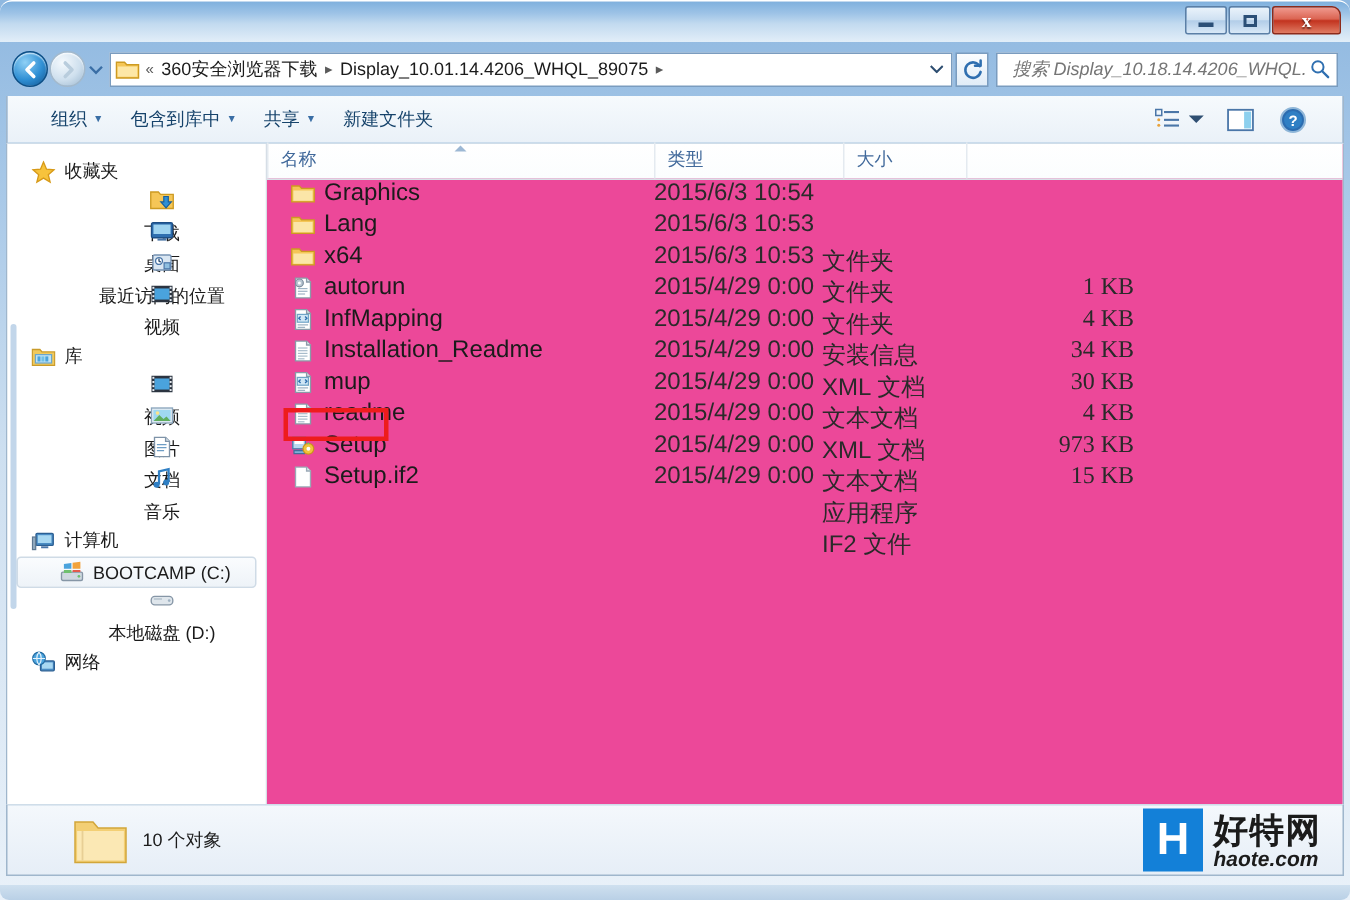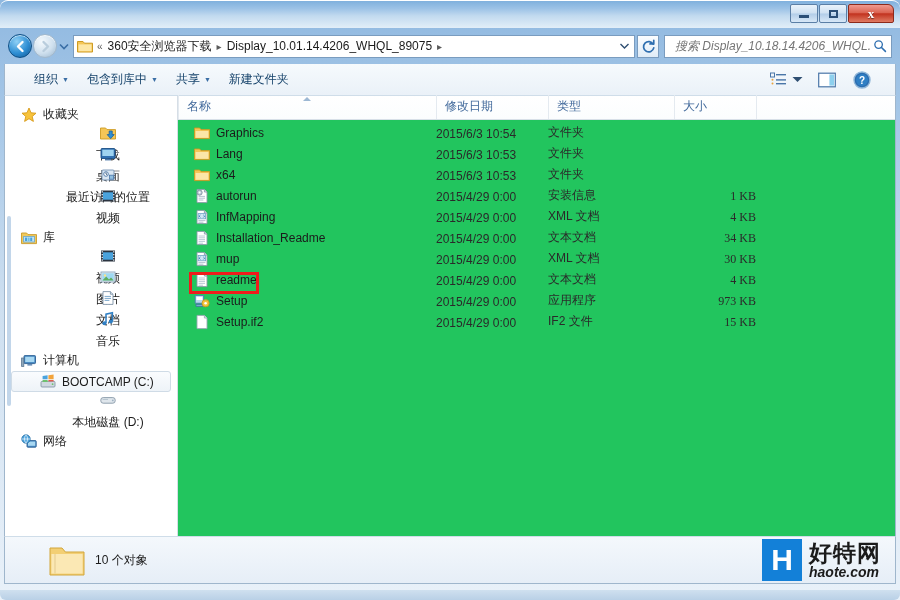--- a/index.html
+++ b/index.html
@@ -157,48 +157,48 @@
   .sb-row.child { padding-left: 34px; flex-direction: column; }
   .sb-row.selected {
     background: linear-gradient(to bottom, #fafcfe 0%, #eef3f8 100%);
     border: 1px solid #cfdbe6; border-radius: 3px;
     margin: 0 6px 0 6px; padding-left: 28px; height: 21px;
   }
   .sb-gap { height: 14px; }
   .sbicon { width: 16px; height: 16px; flex: 0 0 auto; }
 
   
-  #listpane { flex: 1 1 auto; position: relative; background: #22c55e; }
+  #listpane { flex: 1 1 auto; position: relative; background: #ec4899; }
   #colheader {
     height: 24px; display: flex; align-items: flex-end;
     border-bottom: 1px solid #d8e0e8;
     background: linear-gradient(to bottom,#ffffff,#fbfdfe);
     position: relative;
   }
   .col {
     font-size: 12px; color: #41699b; padding: 0 0 4px 8px;
     border-left: 1px solid #e4eaf0; height: 24px;
     display: flex; align-items: flex-end; cursor: default; white-space: nowrap;
   }
   .col:first-child { border-left: 0; }
   #sortmark {
     position: absolute; left: 125px; top: 1px;
     width: 0; height: 0;
     border-left: 4px solid transparent; border-right: 4px solid transparent;
     border-bottom: 4px solid #9db8d4;
   }
   .row {
-    display: flex; align-items: flex-end; height: 21px;
-    font-size: 12px; color: #1b1b1b; cursor: default;
+    display: flex; align-items: flex-start; height: 21px;
+    font-size: 16px; color: #1b1b1b; cursor: default;
     position: relative;
   }
   .cell-name { display: flex; align-items: center; gap: 6px; padding-left: 16px; }
   .ficon { width: 16px; height: 16px; flex: 0 0 auto; }
   .cell-date { color: #2a2a2a; }
-  .cell-type { color: #2a2a2a; }
+  .cell-type { color: #2a2a2a; margin-top: 44px; }
   .cell-size { color: #2a2a2a; text-align: right; font-family: Liberation Serif, serif; }
   #annotation-box {
     position: absolute; border: 3px solid #ee1c1c; pointer-events: none;
   }
 
   
   #statusbar {
     position: absolute; left: 4px; top: 536px; width: 892px; height: 48px;
     background: linear-gradient(to bottom, #f4f8fc 0%, #e6eef7 100%);
     border: 1px solid #9fb6cc; border-top: 1px solid #cfdde9;
@@ -508,21 +508,20 @@
         </div>
       </div>
     </div>
 
     <div id="splitter"></div>
 
     <div id="listpane">
       <div id="colheader">
         <div id="sortmark"></div>
         <div class="col" style="width:258px">名称</div>
-        <div class="col" style="width:112px">修改日期</div>
         <div class="col" style="width:126px">类型</div>
         <div class="col" style="width:82px">大小</div>
         <div class="col" style="flex:1 1 auto"></div>
       </div>
 
       <div id="rows">
 
         <div class="row">
           <div class="cell-name" style="width:258px">
             <svg class="ficon" viewBox="0 0 16 16">

